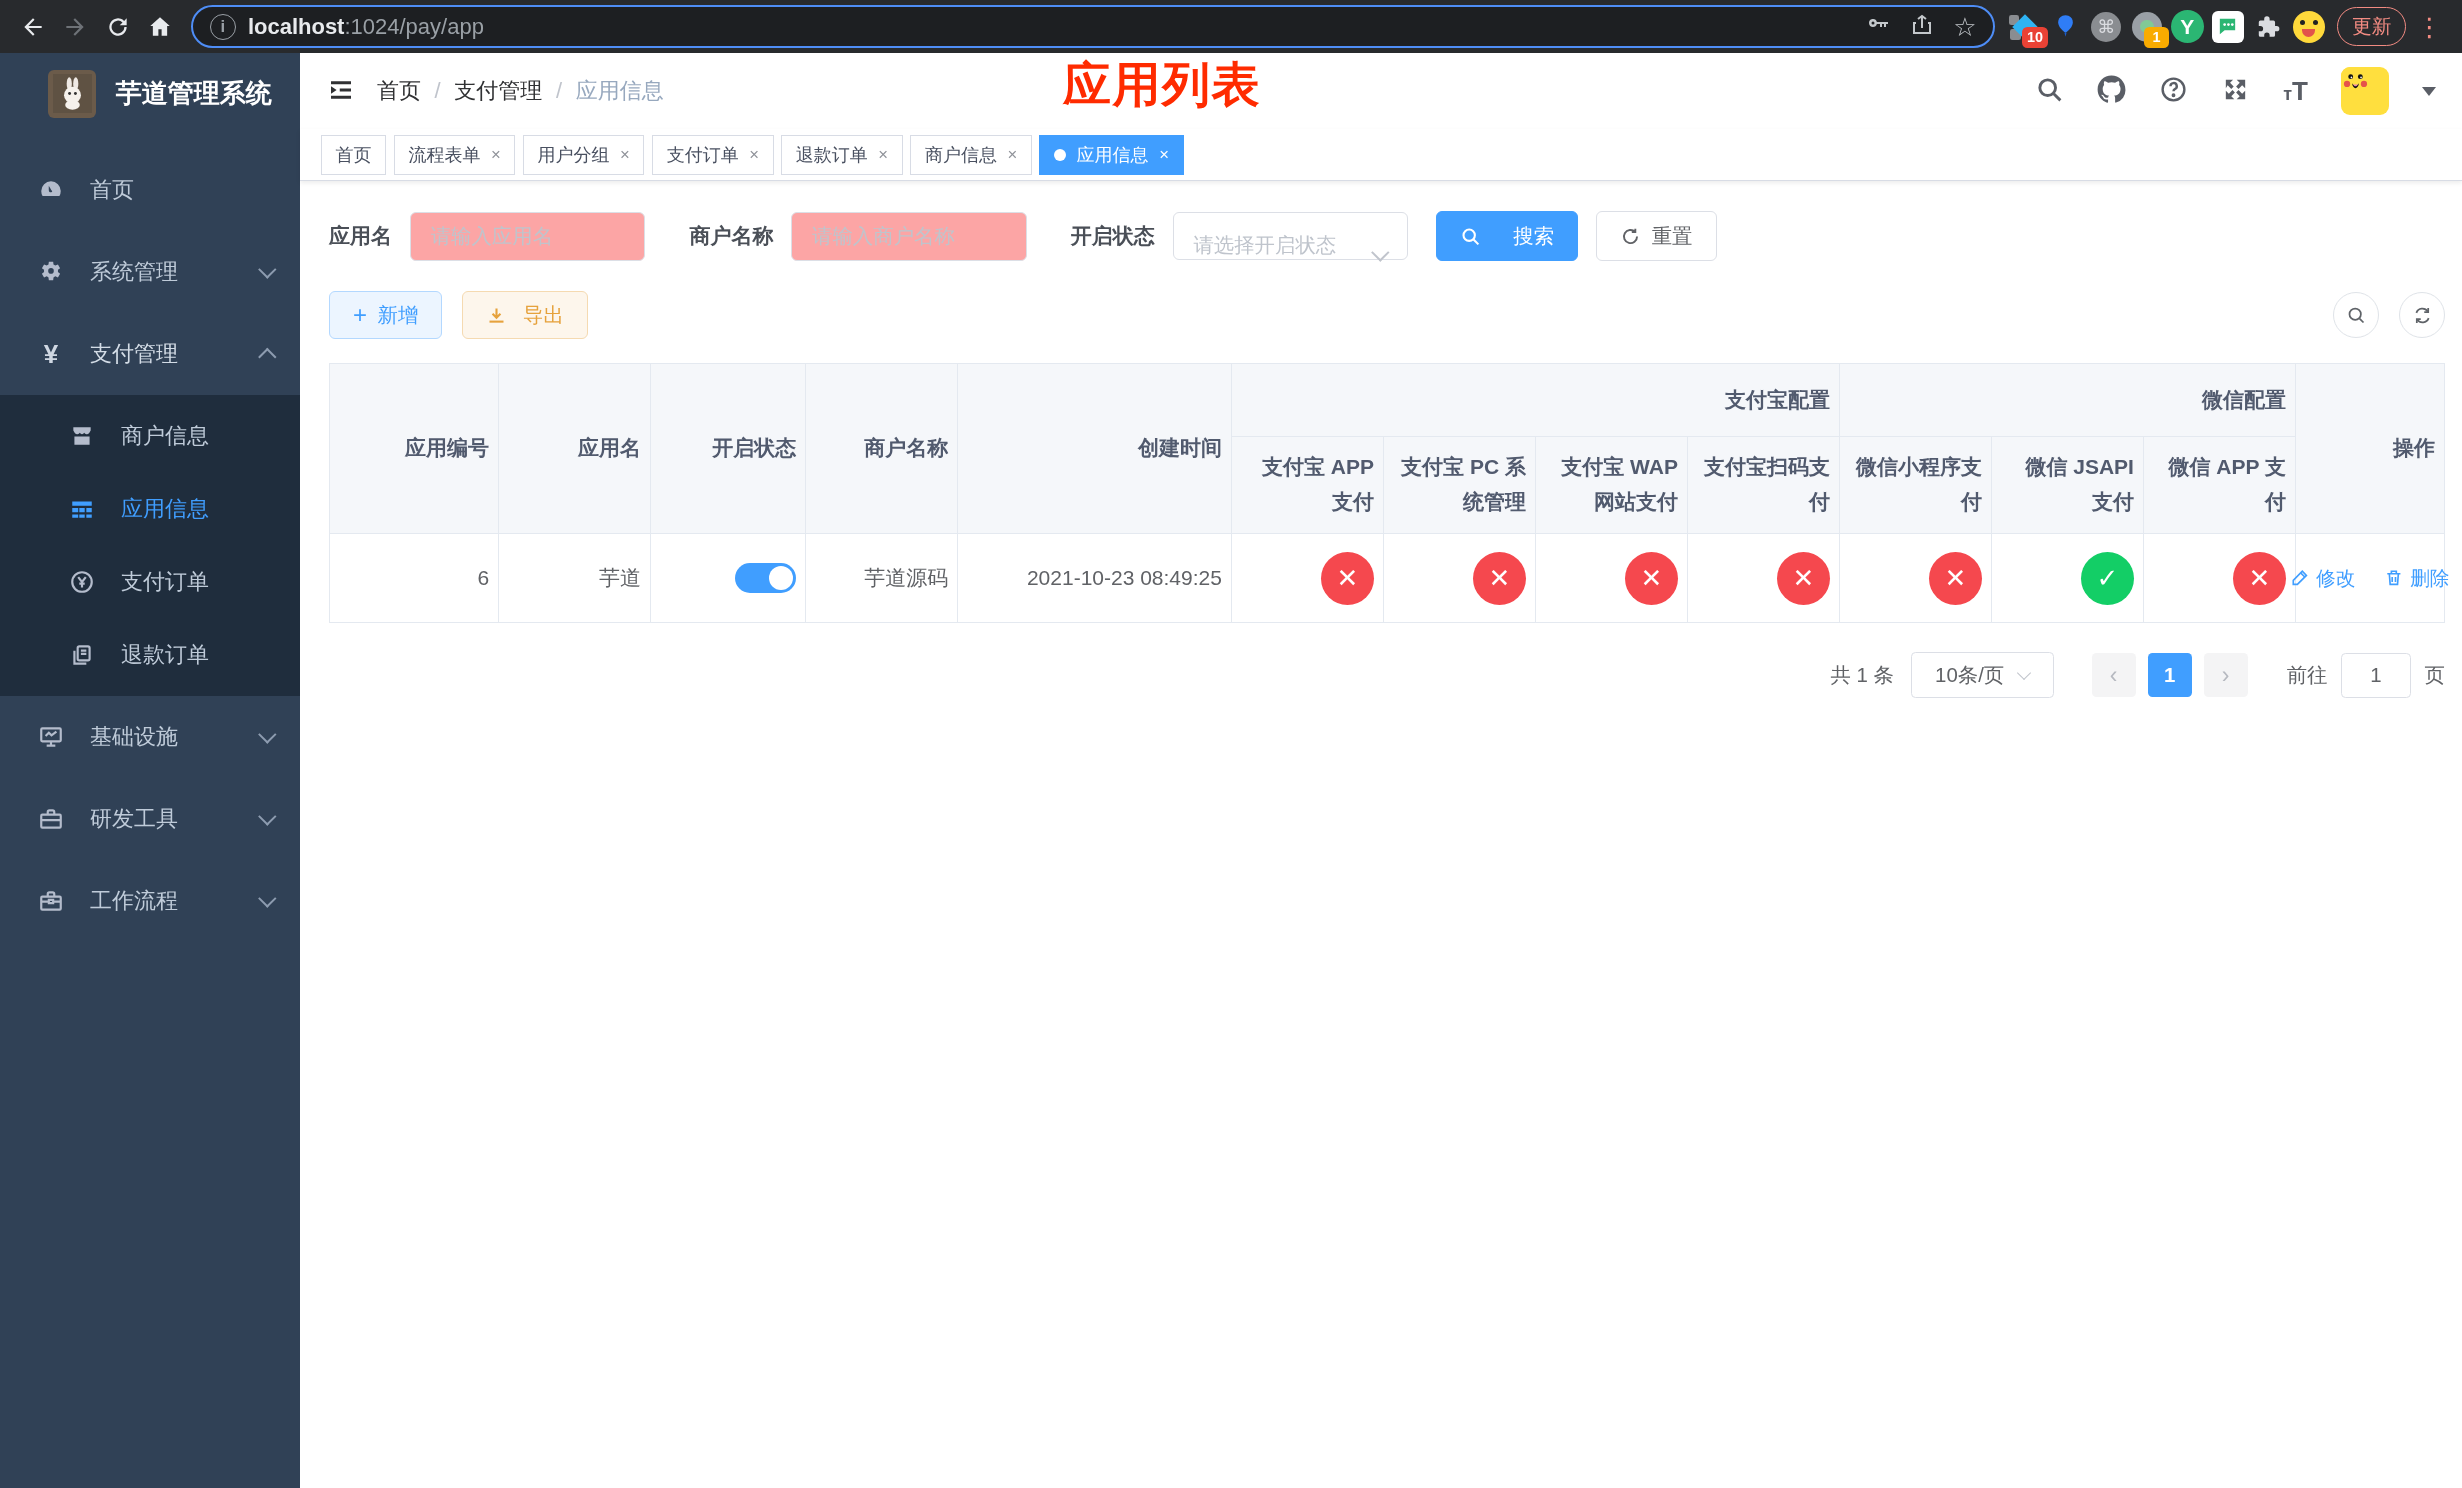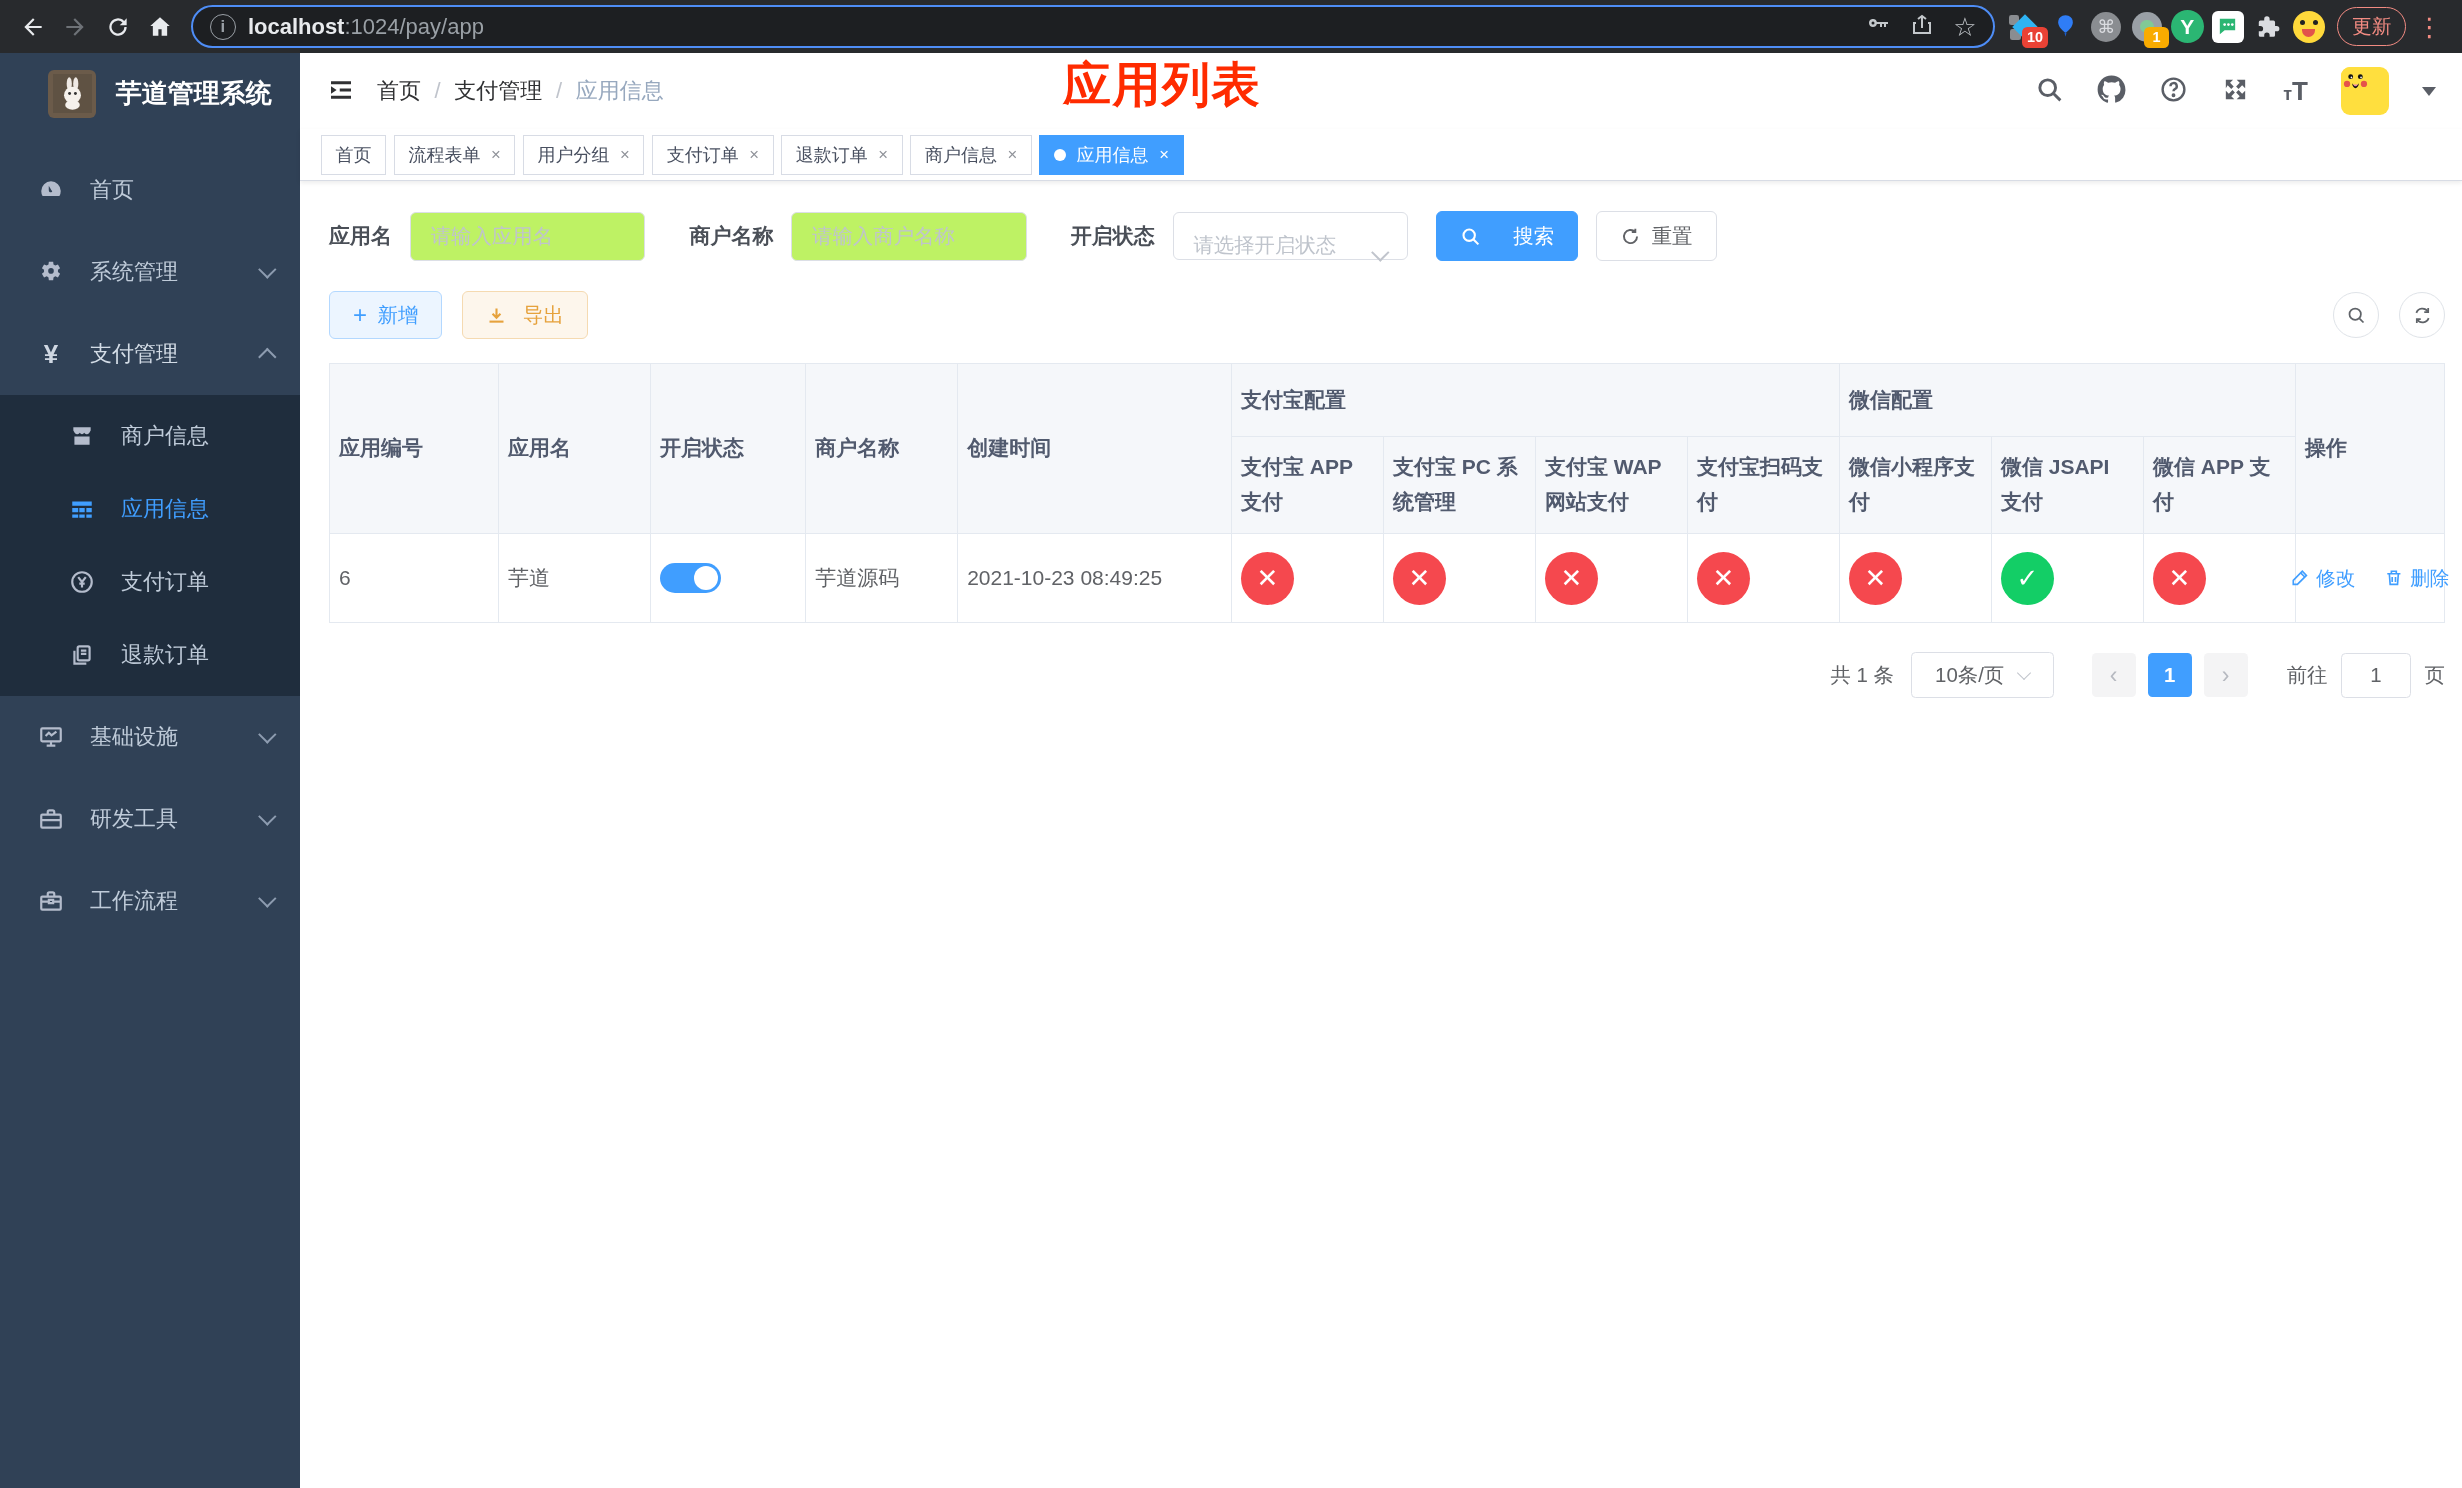--- a/index.html
+++ b/index.html
@@ -81,42 +81,42 @@
        background:#fff;font-size:18px;color:#495060;cursor:pointer;white-space:nowrap;}
   .tab .x{font-size:16.7px;color:#90939a;}
   .tab.active{background:#409eff;border-color:#409eff;color:#fff;}
   .tab.active .x{color:#fff;}
   .tab .dot{width:12px;height:12px;border-radius:50%;background:#fff;}
 
   .content{padding:30px 17px 0 29px;}
   .filters{display:flex;align-items:center;font-size:21px;color:#4a4f57;margin-bottom:30px;}
   .f-label{font-weight:bold;margin-right:18px;white-space:nowrap;}
   .f-input{width:194px;height:47px;border:0.8px solid #dcdfe6;border-radius:6px;padding:0 19.7px;font-size:20.4px;
-           color:#606266;outline:none;background:#bef264;}
+           color:#606266;outline:none;background:#fca5a5;}
   .f-input::placeholder{color:#bfc4cc;}
   .f-group{display:flex;align-items:center;margin-right:44px;}
   .f-select{width:235px;height:48px;border:0.8px solid #dcdfe6;border-radius:6px;display:flex;align-items:flex-end;
             padding:0 19.7px;color:#bfc4cc;font-size:20.4px;box-sizing:border-box;background:#fff;}
   .f-select .chev{border-color:#c0c4cc;margin-left:auto;}
   .btn{display:inline-flex;align-items:center;gap:10.6px;height:50px;padding:0 23px;border-radius:6px;
        font-size:20.4px;cursor:pointer;box-sizing:border-box;white-space:nowrap;}
   .btn svg{width:21px;height:21px;}
   .btn-search{background:#409eff;color:#fff;border:0.8px solid #409eff;margin-left:7.6px;gap:32px;}
   .btn-reset{background:#fff;color:#606266;border:0.8px solid #dcdfe6;margin-left:18px;}
 
   .toolbar{display:flex;align-items:center;margin-bottom:24px;}
   .btn-add{background:#ecf5ff;border:0.8px solid #b3d8ff;color:#409eff;height:48px;}
   .btn-export{background:#fdf6ec;border:0.8px solid #f5dab1;color:#e6a23c;height:48px;margin-left:19.7px;gap:16px;}
   .tool-circles{margin-left:auto;display:flex;gap:19.7px;}
   .circle-btn{width:44px;height:44px;border:0.8px solid #dfe3e8;border-radius:50%;background:#fff;
               display:flex;align-items:center;justify-content:center;color:#5f6368;cursor:pointer;}
   .circle-btn svg{width:21px;height:21px;}
 
   table.grid{width:100%;border-collapse:collapse;table-layout:fixed;font-size:21px;color:#606266;}
-  .grid th,.grid td{border:0.8px solid #e4e9f0;text-align:left;padding:6px 9px;box-sizing:border-box;}
+  .grid th,.grid td{border:0.8px solid #e4e9f0;text-align:right;padding:6px 9px;box-sizing:border-box;}
   .grid thead th{background:#f5f7fa;color:#515a6e;font-weight:bold;line-height:1.65;}
   .grid thead tr.r1 th{height:73px;}
   .grid thead tr.r2 th{height:97px;}
   .grid tbody td{height:89px;background:#fff;}
 
   .switch{display:inline-block;width:61px;height:30px;border-radius:15px;background:#c0ccda;position:relative;vertical-align:middle;cursor:pointer;}
   .switch:after{content:"";position:absolute;top:3px;left:3px;width:24px;height:24px;border-radius:50%;background:#fff;}
   .switch.on{background:#409eff;}
   .switch.on:after{left:auto;right:3px;}
 

